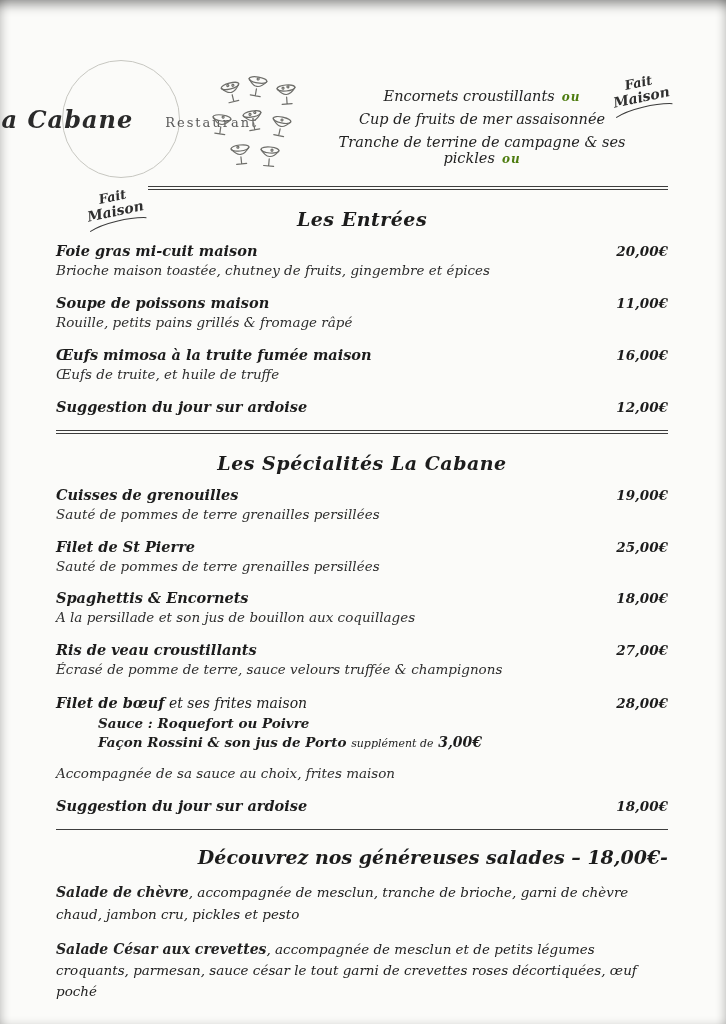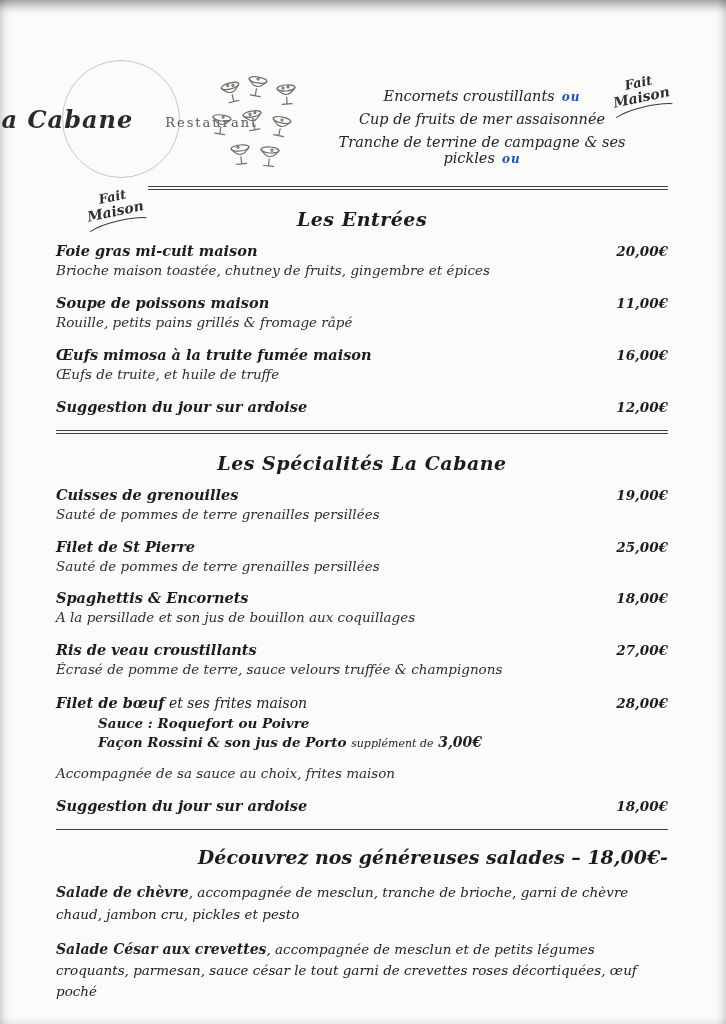--- a/index.html
+++ b/index.html
@@ -33,21 +33,21 @@
   }
   .logo-name { font-size:24px; font-weight:600; white-space:nowrap; letter-spacing:1px; color:#2a2a2a; }
   .logo-sub  { font-size:13px; color:#5a5a5a; letter-spacing:2px; margin-top:6px; font-style:normal; }
 
   .cups { position:absolute; left:198px; top:66px; }
 
   .share { position:absolute; left:308px; top:76px; width:348px; text-align:center; }
   .share-title { font-size:21px; font-weight:700; letter-spacing:.5px; }
   .share-line { font-size:14.5px; margin-top:7px; color:#222; }
   .share-line:first-of-type { margin-top:12px; }
-  .ou { font-size:12px; font-weight:600; margin-left:7px; letter-spacing:1px; color:#1d4ed8; }
+  .ou { font-size:12px; font-weight:600; margin-left:7px; letter-spacing:1px; color:#4d7c0f; }
 
   .stamp {
     position:absolute; width:70px; text-align:center;
     transform:rotate(-12deg);
     font-weight:600; color:#2f2f2f; line-height:1.05;
   }
   .stamp-l1 { font-size:13px; }
   .stamp-l2 { font-size:14px; }
   .stamp svg { display:block; margin:1px auto 0; }
   .stamp-header { left:606px; top:76px; }

